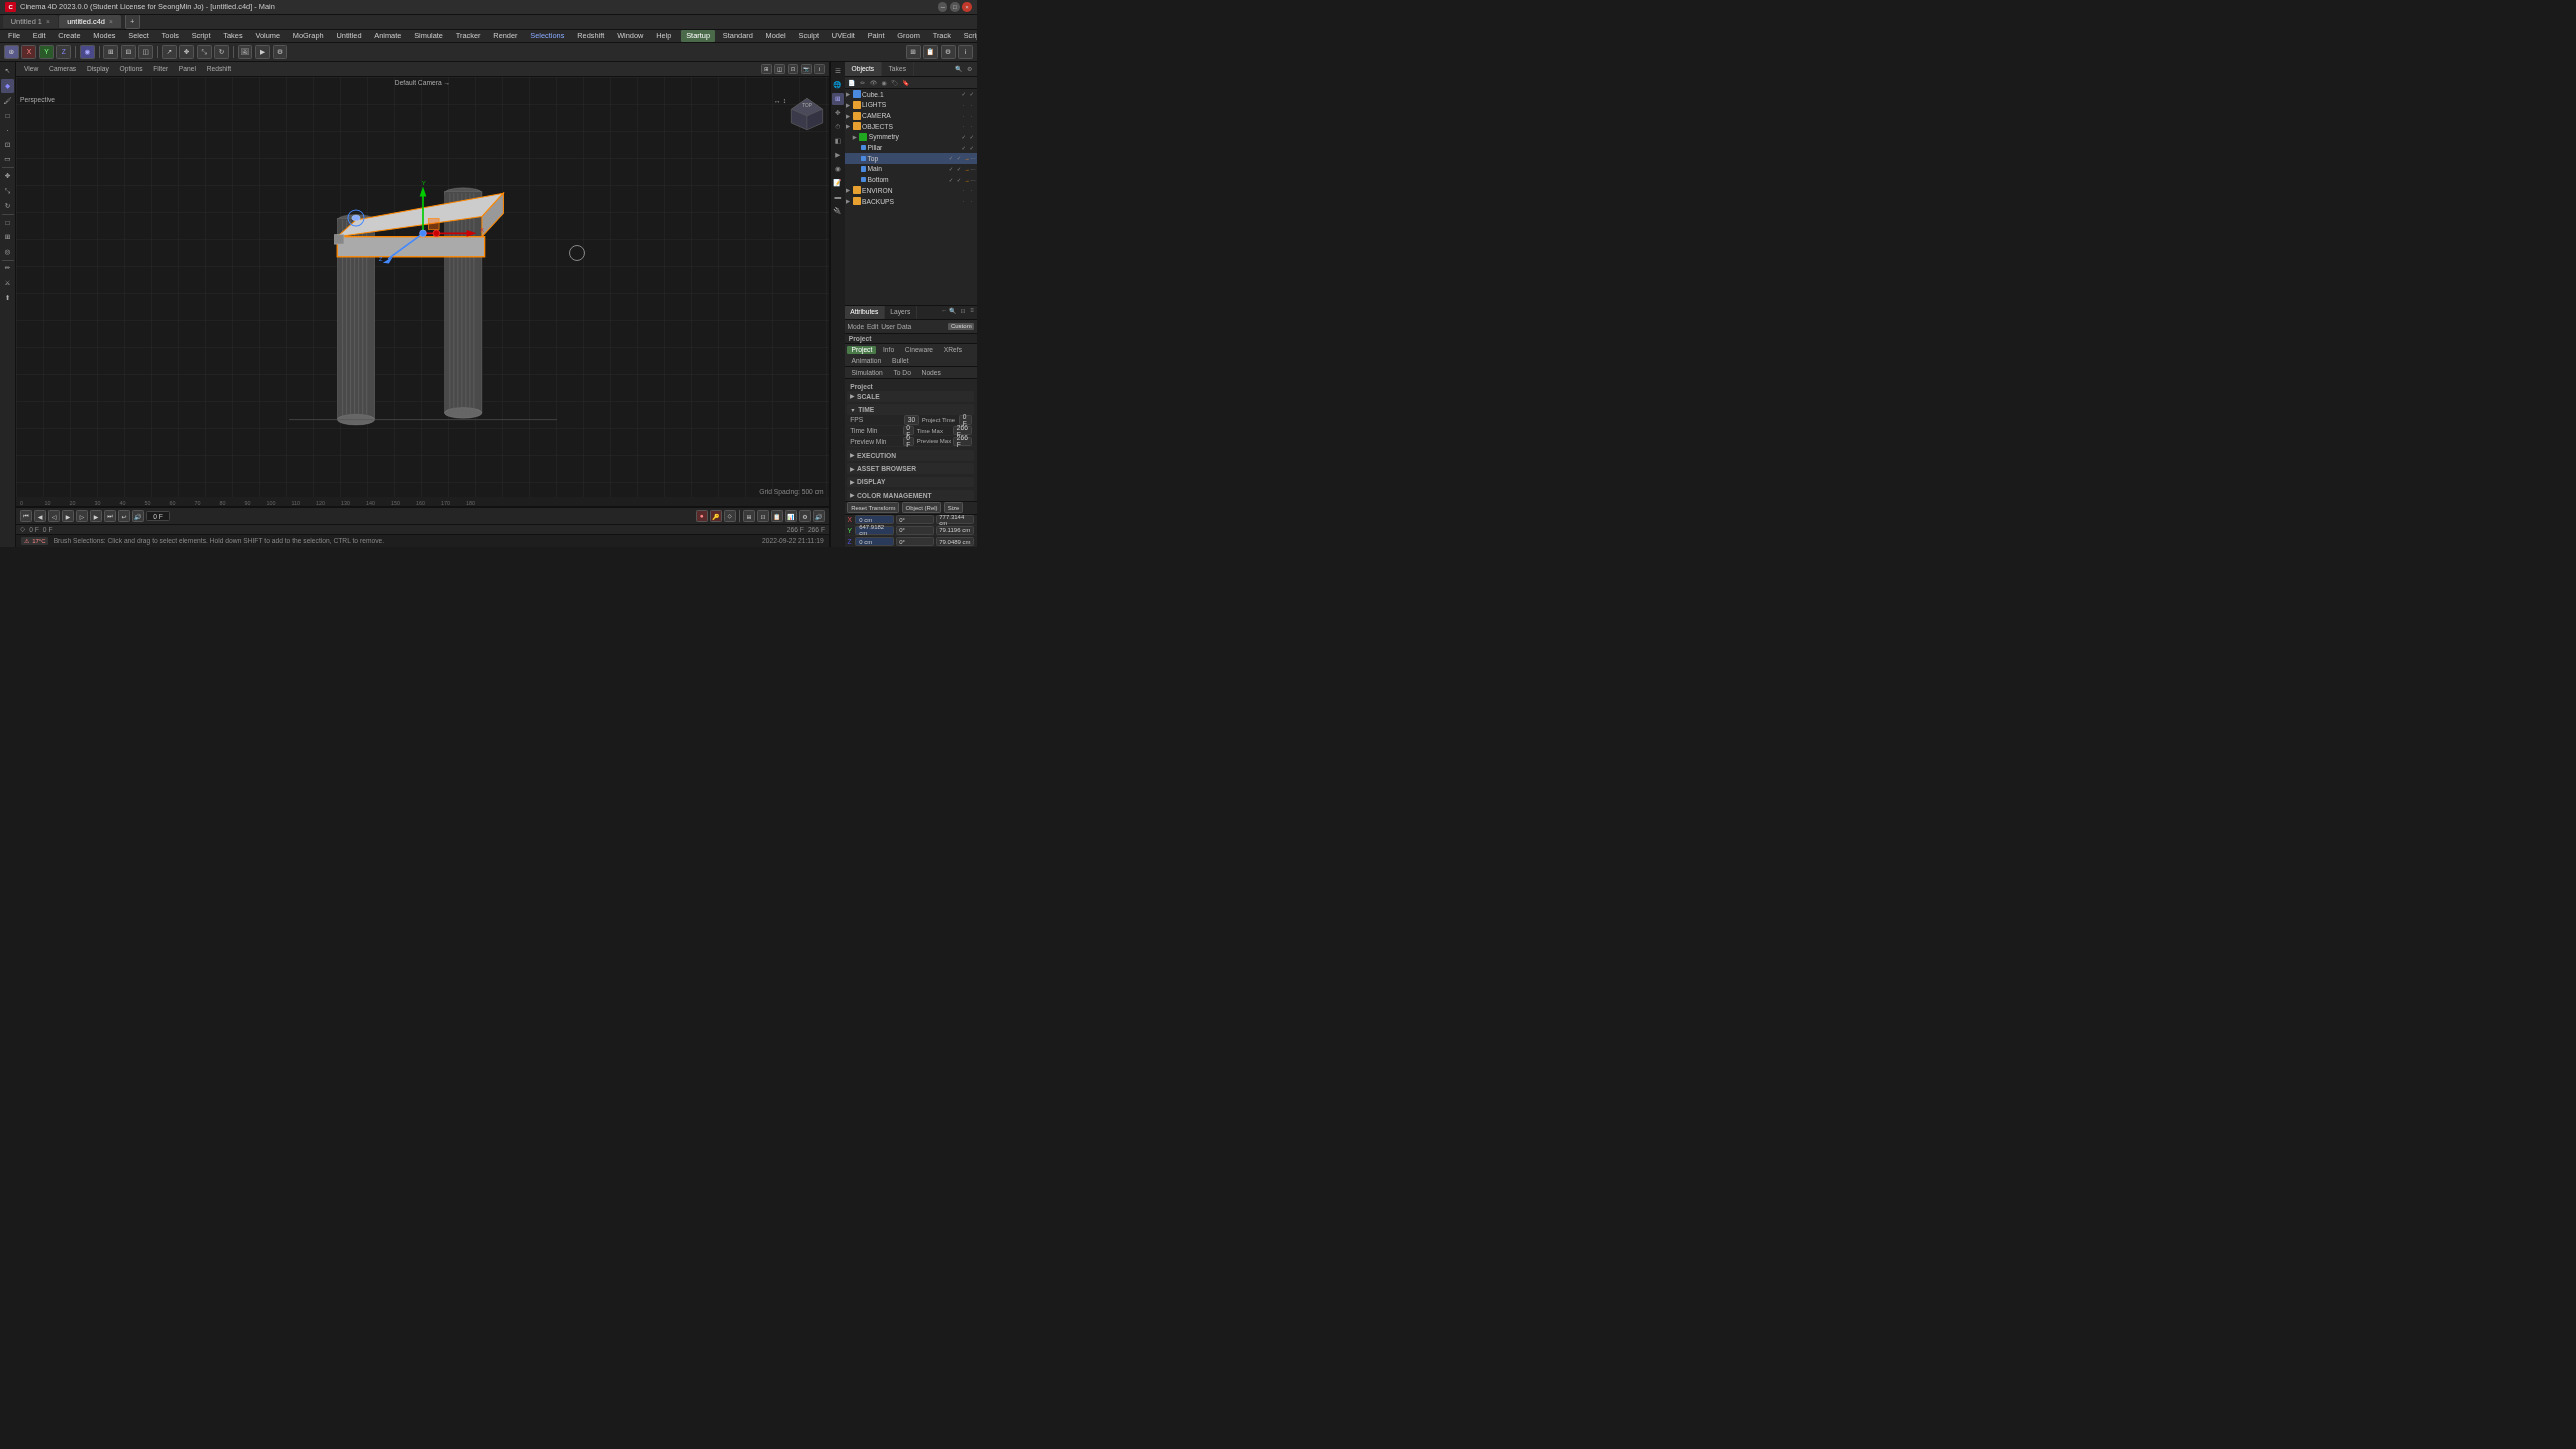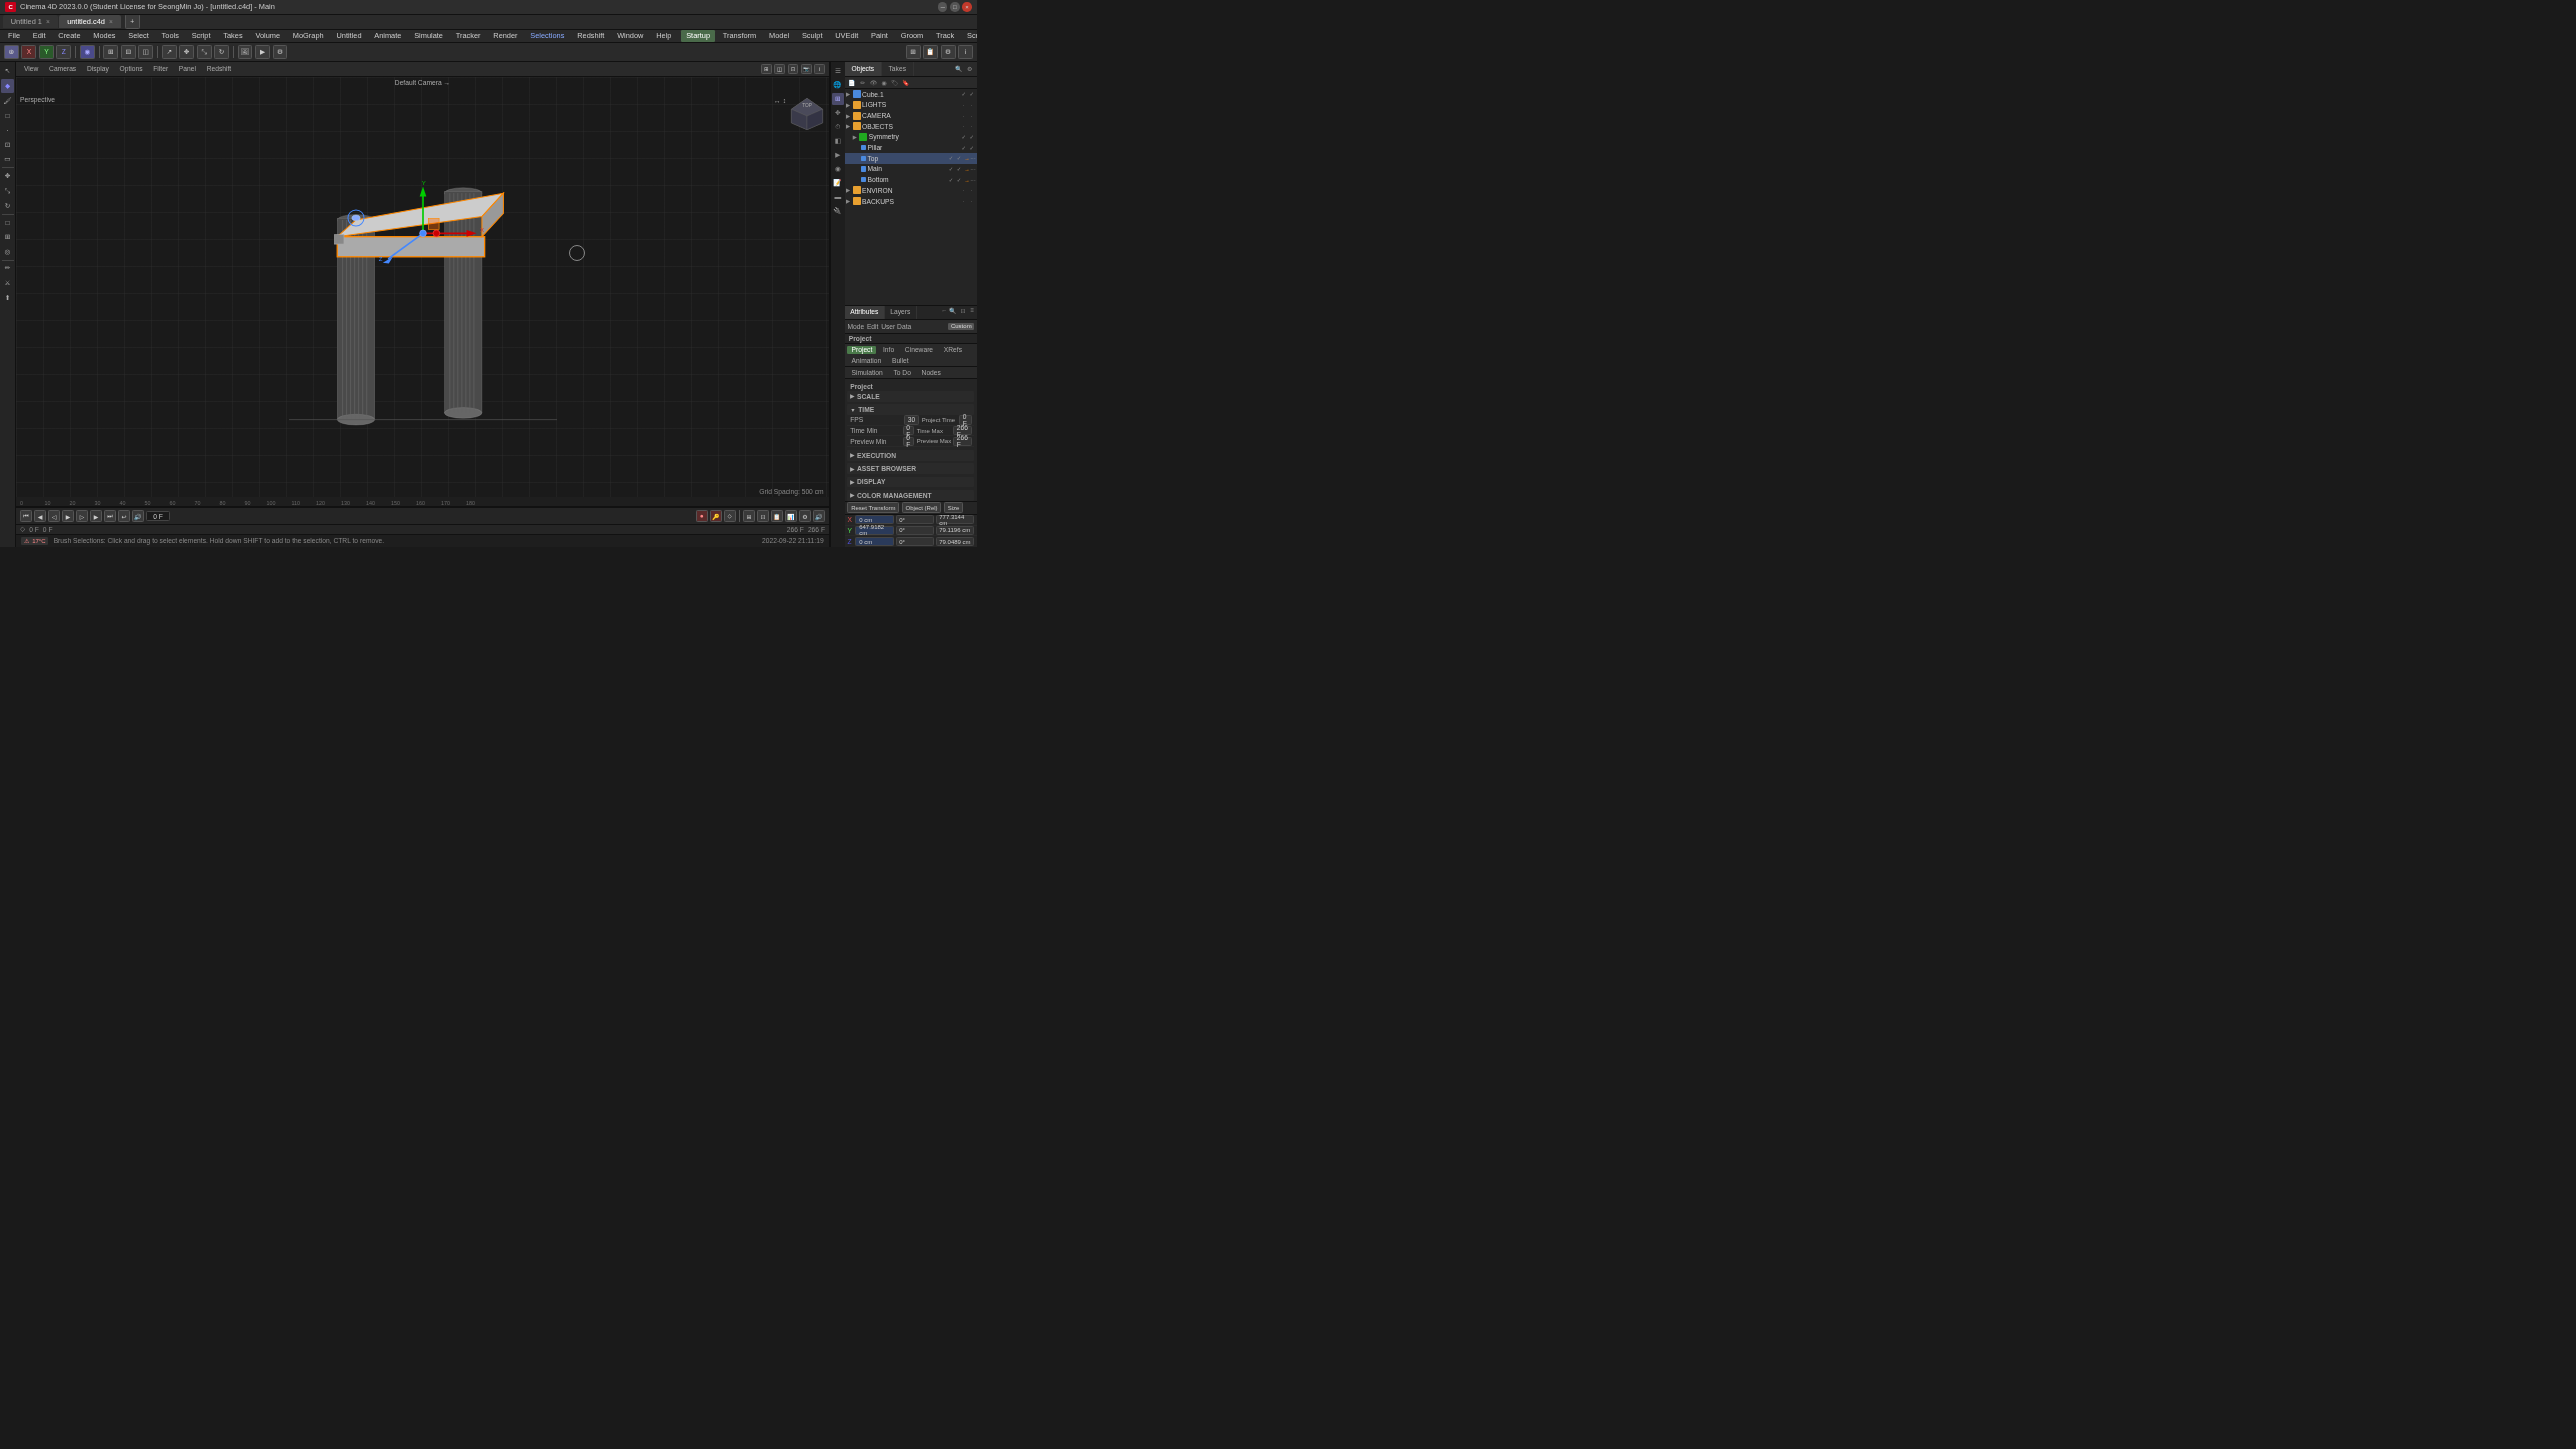--- a/index.html
+++ b/index.html
@@ -475,21 +475,21 @@
     <div class="menu-item">Animate</div>
     <div class="menu-item">Simulate</div>
     <div class="menu-item">Tracker</div>
     <div class="menu-item">Render</div>
     <div class="menu-item" style="color:#88aaff">Selections</div>
     <div class="menu-item">Redshift</div>
     <div class="menu-item">Window</div>
     <div class="menu-item">Help</div>
     <div style="flex:1"></div>
     <div class="menu-item" style="background:#4a6a4a;color:#fff;border-radius:1.3px;">Startup</div>
-    <div class="menu-item">Transform</div>
+    <div class="menu-item">Standard</div>
     <div class="menu-item">Model</div>
     <div class="menu-item">Sculpt</div>
     <div class="menu-item">UVEdit</div>
     <div class="menu-item">Paint</div>
     <div class="menu-item">Groom</div>
     <div class="menu-item">Track</div>
     <div class="menu-item">Script</div>
     <div class="menu-item">Nodes</div>
     <div class="menu-item">Redshift</div>
     <div class="menu-item">New Layout ▼</div>

